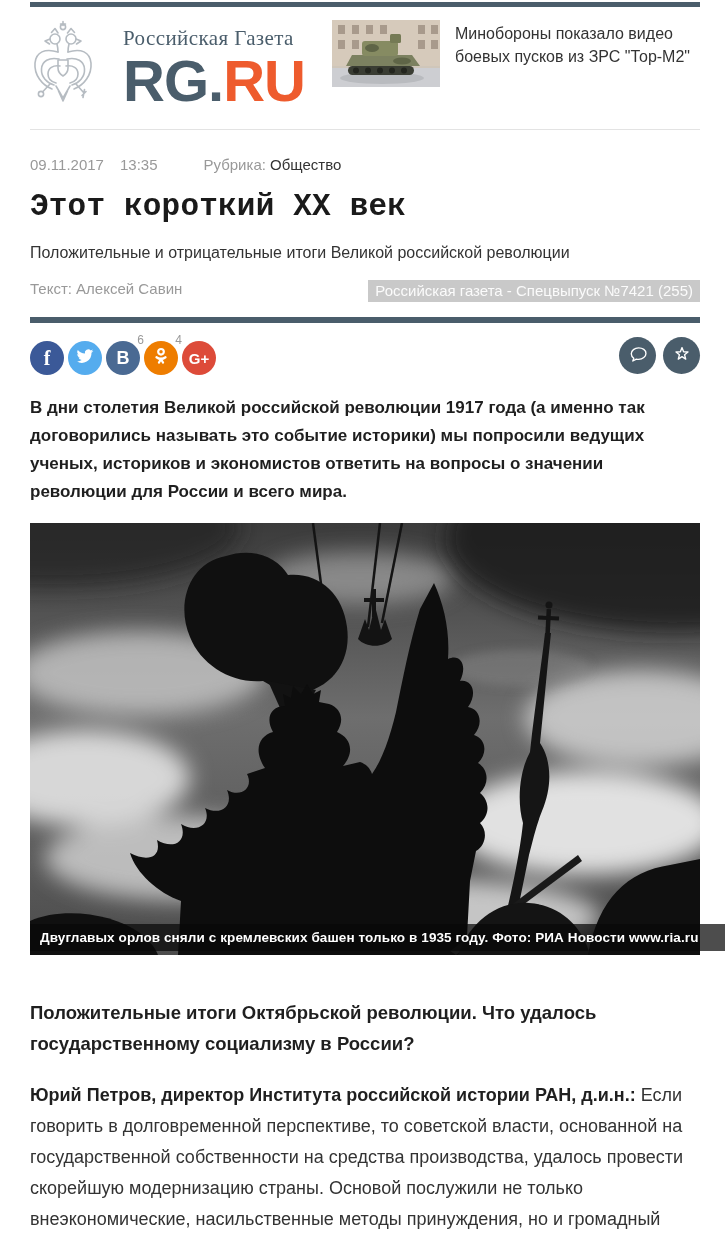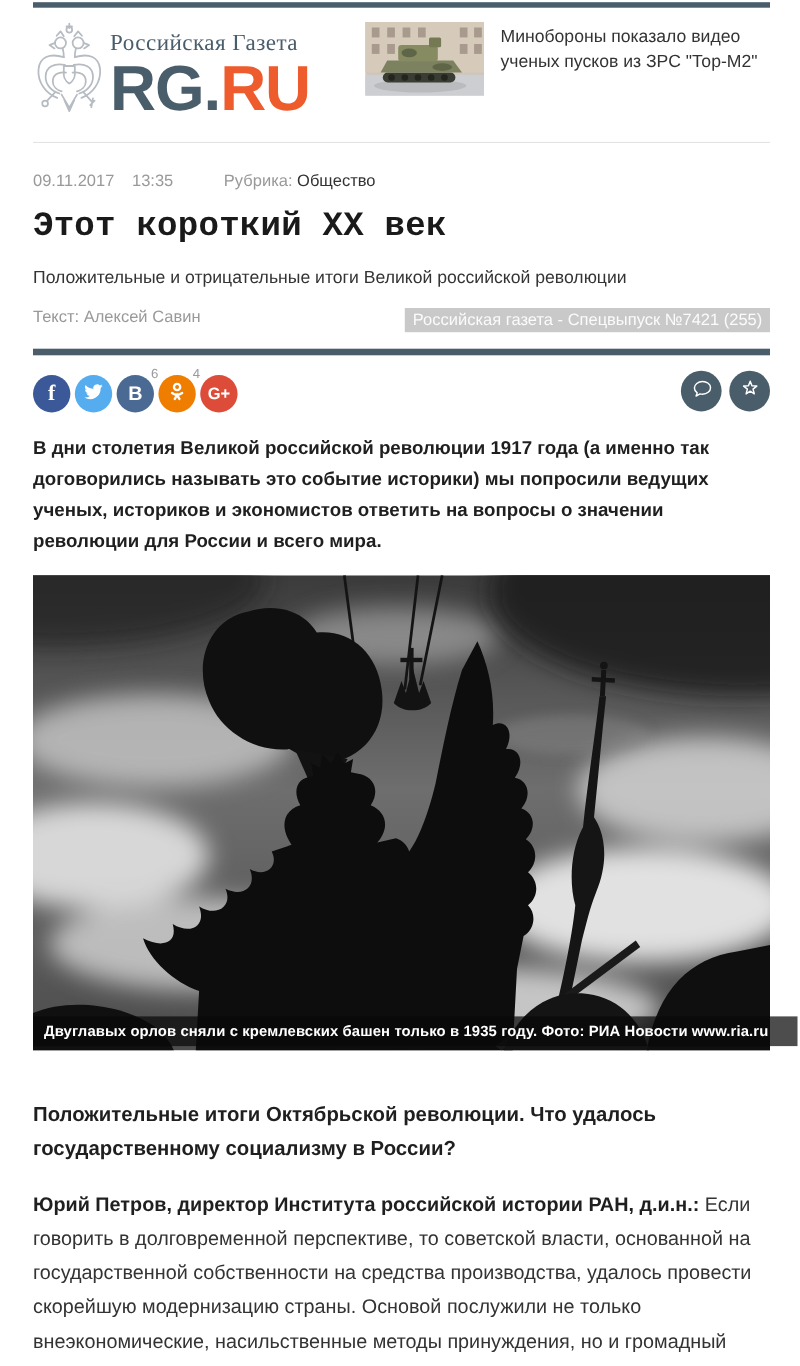--- a/index.html
+++ b/index.html
@@ -5,21 +5,21 @@
   html,body{margin:0;padding:0}
   body{
     width:727px;height:1242px;overflow:hidden;background:#fff;
     font-family:"Liberation Sans",sans-serif;color:#333;
   }
   .page{padding:0 27px 0 30px}
   .topbar{height:5px;background:#4a5d6b;margin-top:2px}
 
   
   .site-header{display:flex;align-items:flex-start;padding-top:13px;height:99px}
-  .brand{display:flex;gap:4px;width:300px;cursor:pointer}
+  .brand{display:flex;gap:27px;width:300px;cursor:pointer}
   .brand-text{padding-top:6px}
   .brand-paper{font-family:"Liberation Serif","DejaVu Serif",serif;font-size:21px;color:#4a5d6b;letter-spacing:.4px}
   .brand-rgru{font-size:58px;font-weight:bold;letter-spacing:-1px;line-height:.92;margin-top:3px;font-family:"Liberation Sans",sans-serif}
   .rg{color:#4a5d6b}.ru{color:#ee5b2d}
   .teaser{display:flex;gap:15px;margin-left:20px;cursor:pointer}
   .teaser-thumb{width:108px;height:67px;flex:none;display:block}
   .teaser-title{font-size:16px;line-height:23px;color:#333;width:245px;padding-top:2px}
   .header-divider{border:none;border-top:1px solid #e3e3e3;margin:10px 0 0}
 
   
@@ -129,21 +129,21 @@
               <circle cx="60" cy="50.5" r="3"></circle>
               <circle cx="72" cy="50.5" r="3"></circle>
           </g>
           <path d="M14 46 L20 35 h60 l8 11 Z" fill="#7c8160"></path>
           <rect x="30" y="21" width="36" height="15" rx="3" fill="#868b62"></rect>
           <rect x="58" y="14" width="11" height="9" rx="1.5" fill="#757a55"></rect>
           <ellipse cx="40" cy="28" rx="7" ry="4" fill="#5f6547"></ellipse>
           <ellipse cx="70" cy="41" rx="9" ry="3.5" fill="#5f6547"></ellipse>
         </svg>
       </span>
-      <span class="teaser-title">Минобороны показало видео ученых пусков из ЗРС "Тор-М2"</span>
+      <span class="teaser-title">Минобороны показало видео боевых пусков из ЗРС "Тор-М2"</span>
     </div>
   </div>
 
   <hr class="header-divider">
 
   <div class="meta">
     <span class="date">09.11.2017</span><span class="time">13:35</span><span class="rubric-label">Рубрика:</span>
     <span class="rubric-link">Общество</span>
   </div>
 

